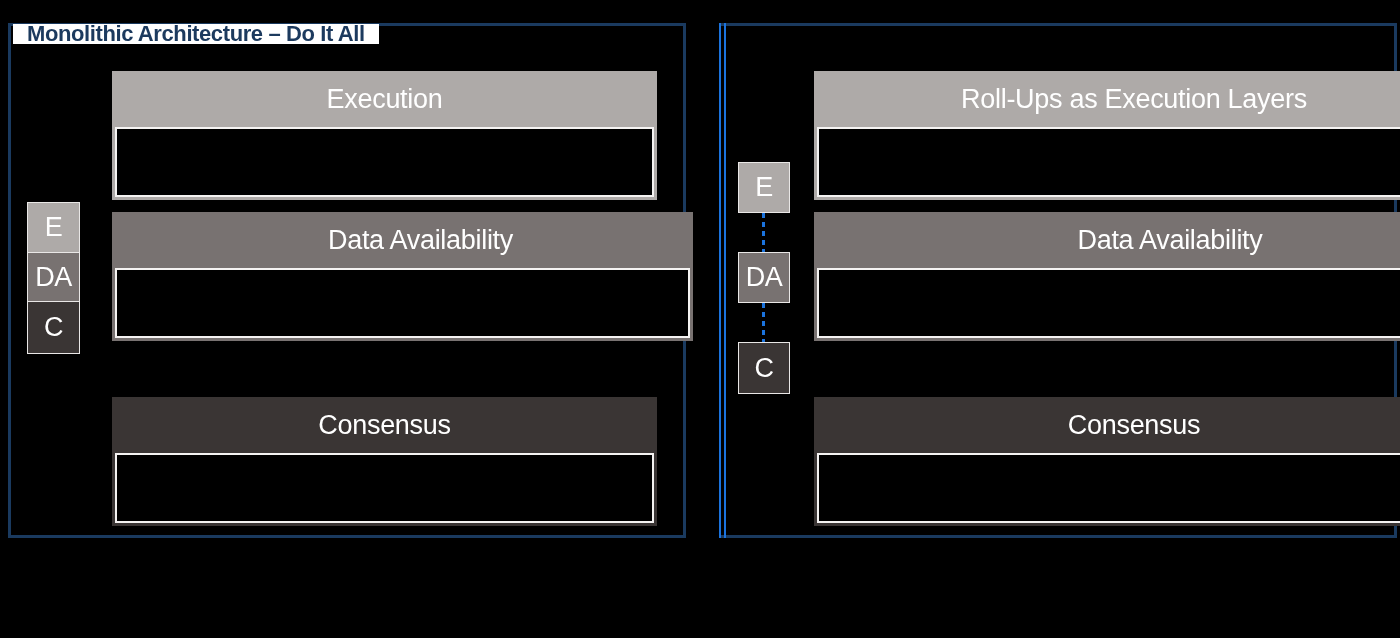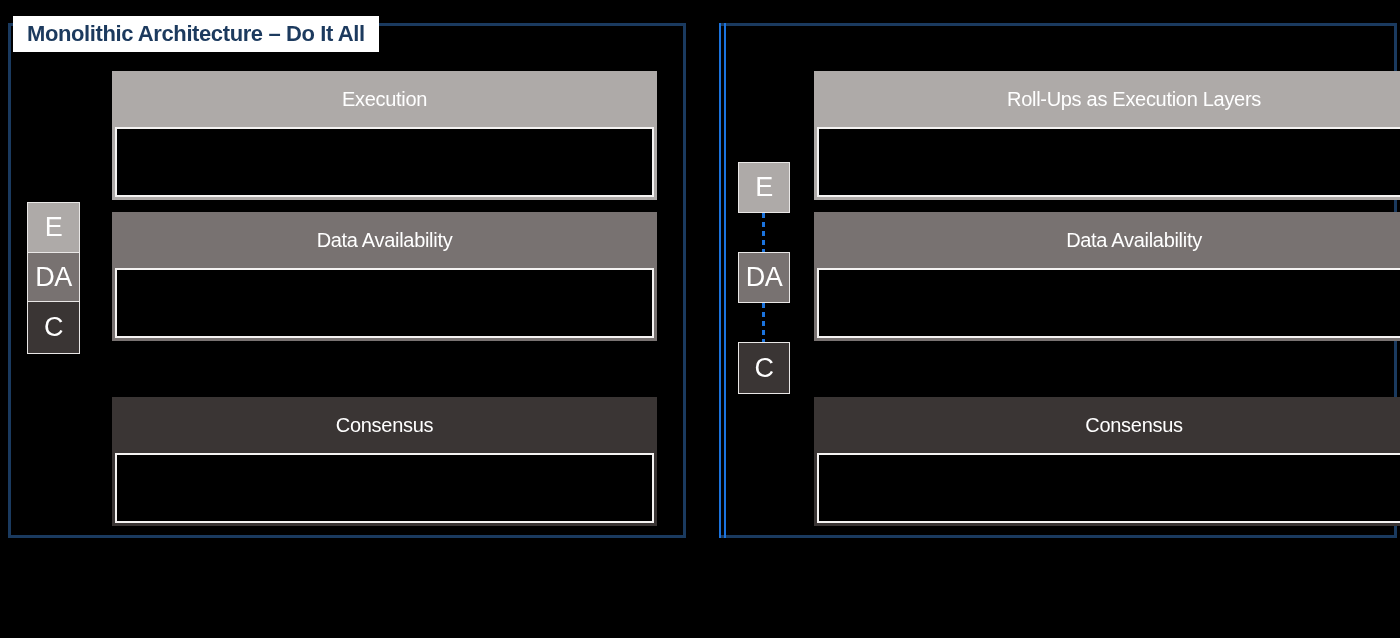--- a/index.html
+++ b/index.html
@@ -9,37 +9,37 @@
   }
   
   .panel-frame{position:absolute;top:23px;height:515px;box-sizing:border-box;}
   .panel-frame.mono{left:8px;width:678px;border:3px solid #1a3a5f;}
   .panel-frame.modular{left:719px;width:678px;border:3px solid #1a3a5f;border-left:none;}
   .accent-line{position:absolute;top:23px;height:515px;width:2px;background:#1b73dd;}
   .accent-line.a1{left:719px;}
   .accent-line.a2{left:724px;}
   
   .title-box{
-    position:absolute;top:16px;height:36px;background:#ffffff;color:#1c3a5e;
+    position:absolute;top:24px;height:20px;background:#ffffff;color:#1c3a5e;
     font-size:22px;font-weight:700;letter-spacing:-0.4px;
     display:flex;align-items:center;padding:0 14px;white-space:nowrap;
   }
   
   .block{position:absolute;height:129px;}
   .block.mono-x{left:112px;width:545px;}
   .block.mod-x{left:814px;width:640px;}
   .block.row1{top:71px;}
-  .block.row2{top:212px;}
+  .block.row2{top:212px;padding-left:36px;}
   .block.row3{top:353px;margin-top:44px;}
   .v-light{background:#aeaaa8;}
   .v-mid{background:#787271;}
   .v-dark{background:#3a3534;}
   .block-header{
     height:56px;display:flex;align-items:center;justify-content:center;
-    color:#ffffff;font-size:20px;font-weight:400;letter-spacing:-0.3px;white-space:nowrap;
+    color:#ffffff;font-size:27px;font-weight:400;letter-spacing:-0.3px;white-space:nowrap;
   }
   .block-body{
     position:absolute;left:3px;right:3px;top:56px;bottom:3px;
     background:#000;border:2px solid #f5f3f2;box-sizing:border-box;
   }
   
   .legend-stack{position:absolute;left:27px;top:202px;width:53px;}
   .legend-cell{
     width:53px;box-sizing:border-box;border:1px solid #e9e7e6;
     display:flex;align-items:center;justify-content:center;

